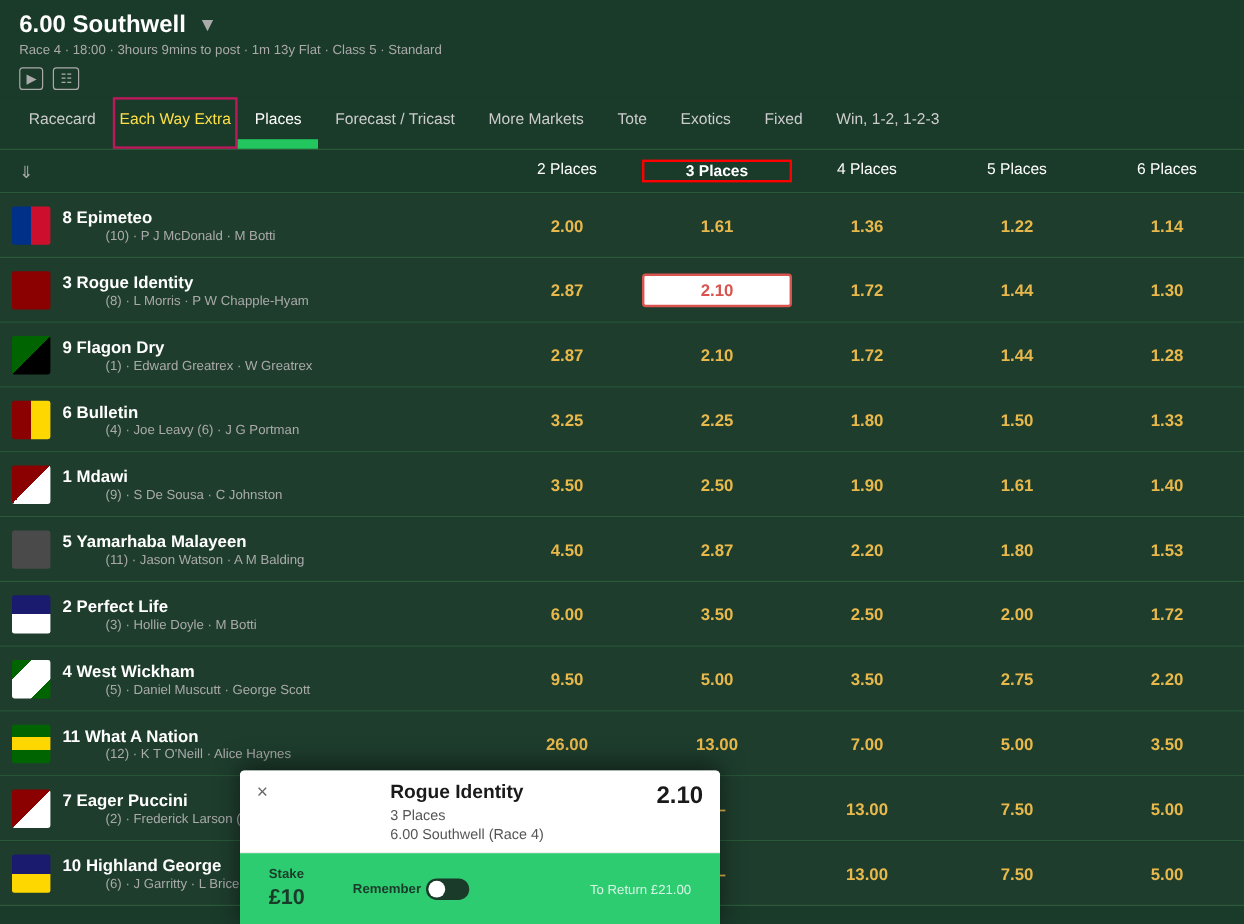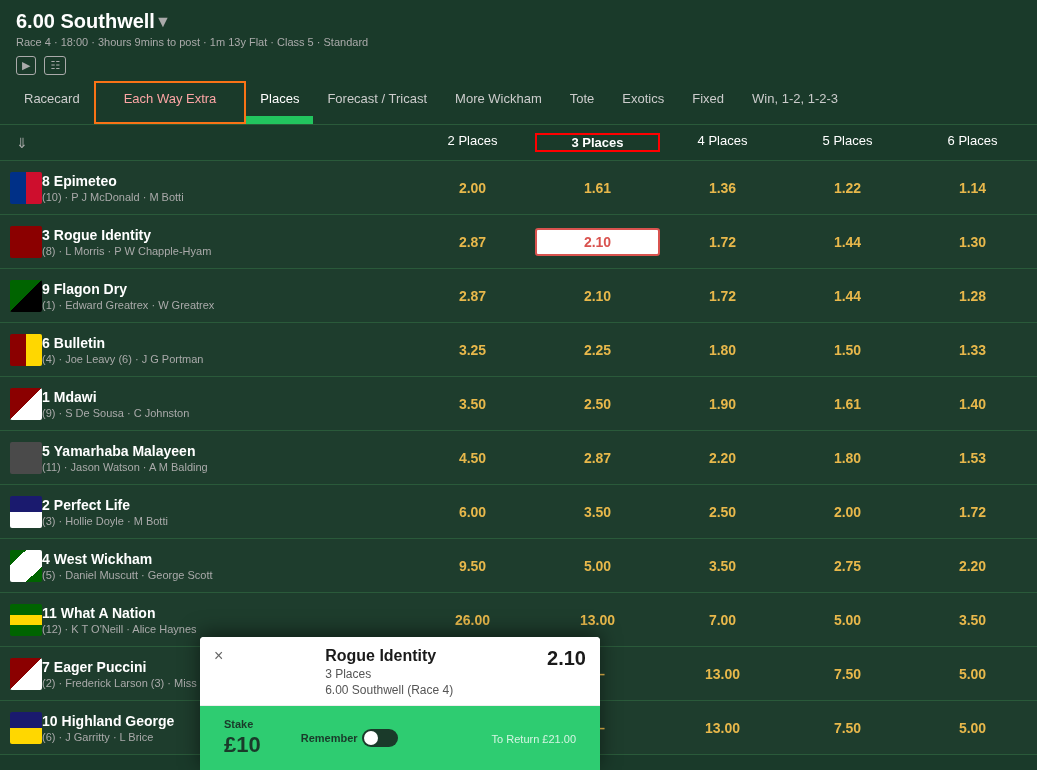--- a/index.html
+++ b/index.html
@@ -18,21 +18,21 @@
     .header {
       background: #1a3a2a;
       padding: 10px 16px 6px;
     }
     .race-title {
       font-size: 20px;
       font-weight: bold;
       color: #fff;
       display: flex;
       align-items: center;
-      gap: 0;
+      gap: 10px;
     }
     .race-title .chevron { font-size: 16px; color: #aaa; }
     .race-info {
       font-size: 11px;
       color: #aaa;
       margin-top: 3px;
     }
     .race-icons {
       display: flex;
       gap: 8px;
@@ -89,20 +89,21 @@
       align-items: center;
       border-bottom: 1px solid #2a5a3a;
       background: #1e3d2d;
       min-height: 54px;
     }
     .horse-info {
       width: 410px;
       padding: 8px 10px 8px 10px;
       display: flex;
       align-items: center;
+      gap: 10px;
     }
     .silk {
       width: 32px;
       height: 32px;
       border-radius: 2px;
       flex-shrink: 0;
       display: flex;
       align-items: center;
       justify-content: center;
       font-size: 10px;
@@ -116,20 +117,21 @@
     .horse-number {
       font-size: 14px;
       font-weight: bold;
       color: #fff;
       margin-right: 4px;
     }
     .horse-meta {
       font-size: 11px;
       color: #aaa;
       margin-top: 2px;
+      margin-left: 36px;
     }
     .odds-cell {
       width: 125px;
       text-align: center;
       color: #e8b84b;
       font-size: 14px;
       font-weight: bold;
       cursor: pointer;
       padding: 4px;
     }
@@ -199,21 +201,21 @@
       display: flex;
       align-items: center;
       padding: 12px 24px;
     }
     .stake-section {
       display: flex;
       flex-direction: column;
       gap: 2px;
     }
     .stake-label { font-size: 11px; color: #1a3a2a; font-weight: bold; }
-    .stake-value { font-size: 22px; font-weight: bold; color: #1a3a2a; }
+    .stake-value { font-size: 18px; font-weight: bold; color: #1a3a2a; }
     .remember-section {
       display: flex;
       flex-direction: row;
       align-items: center;
       gap: 4px;
       margin-left: 40px;
     }
     .remember-label { font-size: 11px; color: #1a3a2a; font-weight: bold; }
     .toggle {
       width: 36px;
@@ -266,24 +268,24 @@
   </div>
   <div class="race-info">Race 4 · 18:00 · 3hours 9mins to post · 1m 13y Flat · Class 5 · Standard</div>
   <div class="race-icons">
     <div class="race-icon-btn">▶</div>
     <div class="race-icon-btn">☷</div>
   </div>
 </div>
 
 <div class="tabs">
   <div class="tab">Racecard</div>
-  <div class="tab" style="border:2px solid #f97316; padding:8px 28px; color:#fca5a5;">Each Way Extra</div>
+  <div class="tab" style="border:2px solid #be185d; padding:8px 4px; color:#fde047;">Each Way Extra</div>
   <div class="tab active">Places</div>
   <div class="tab">Forecast / Tricast</div>
-  <div class="tab">More Wickham</div>
+  <div class="tab">More Markets</div>
   <div class="tab">Tote</div>
   <div class="tab">Exotics</div>
   <div class="tab">Fixed</div>
   <div class="tab">Win, 1-2, 1-2-3</div>
 </div>
 
 <div class="table-header">
   <div class="horse-col">
     <span class="sort-icon">⇓</span>
   </div>

